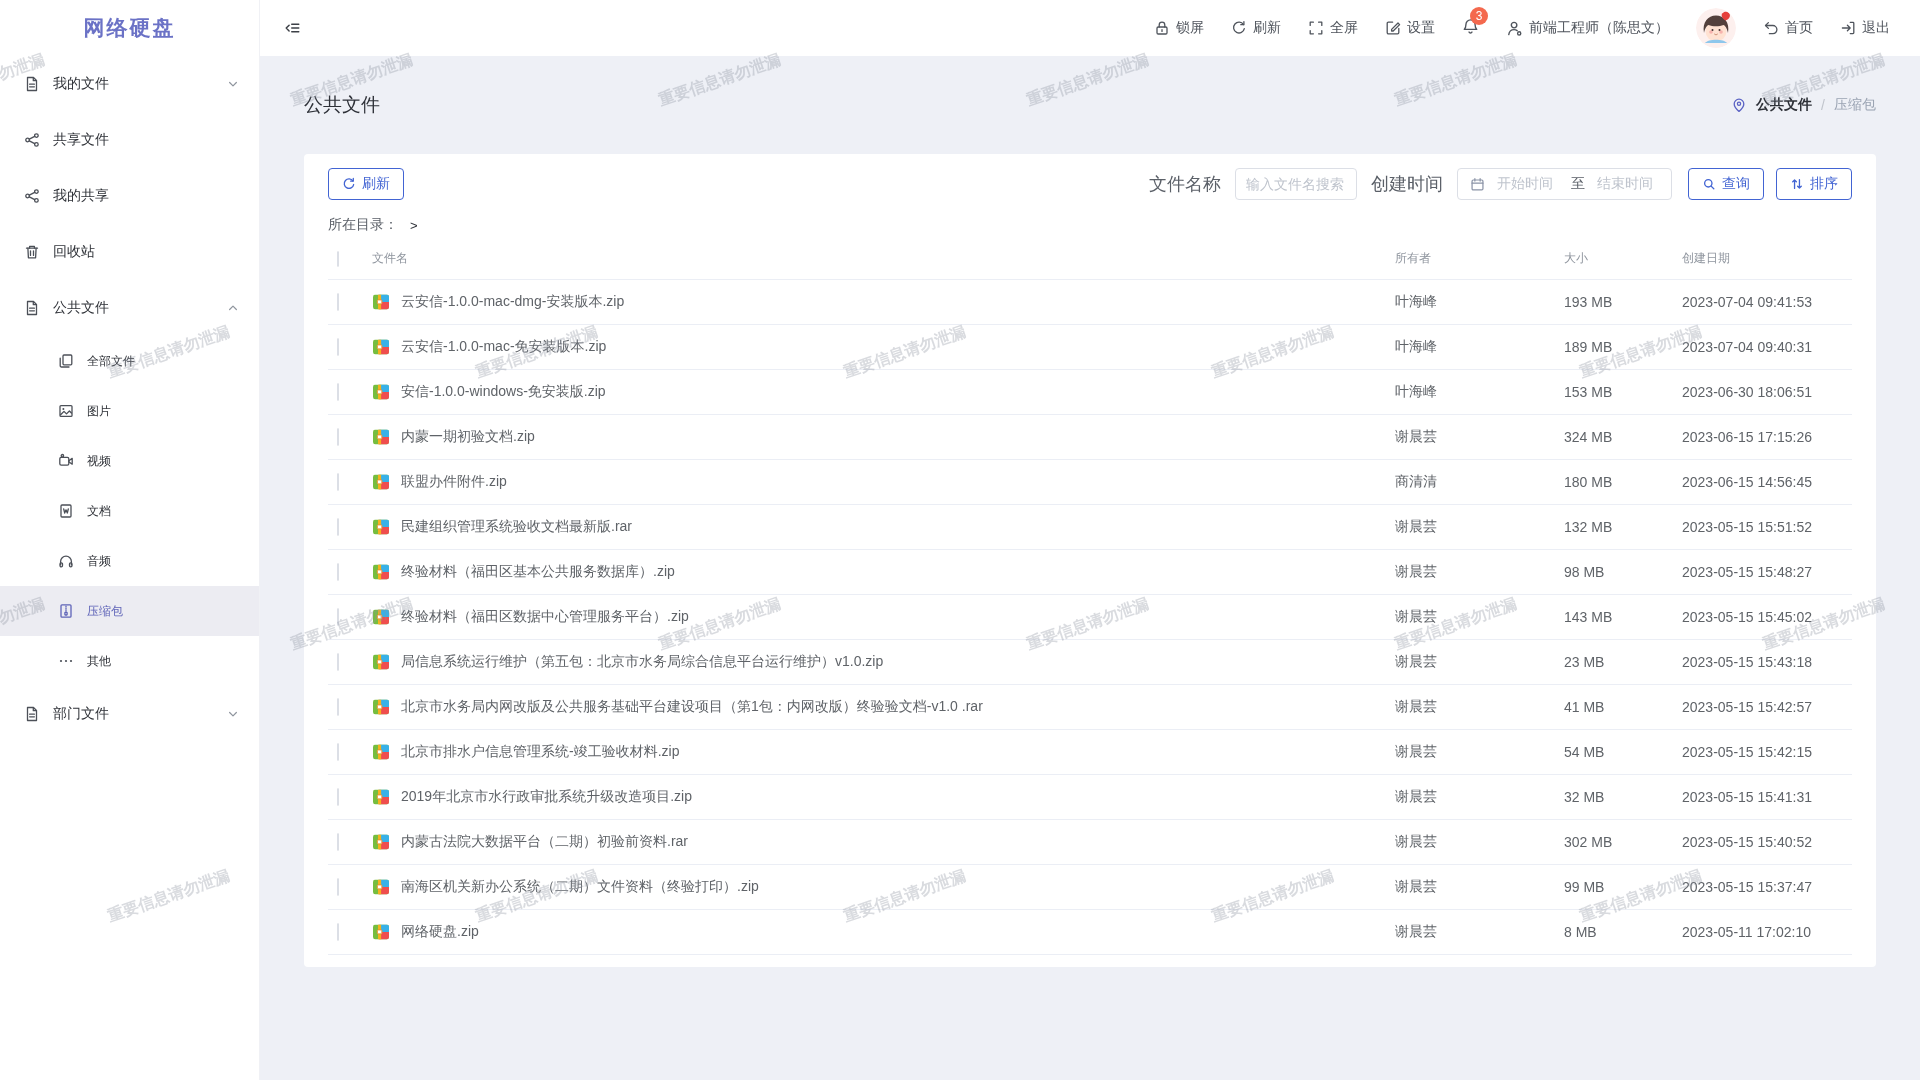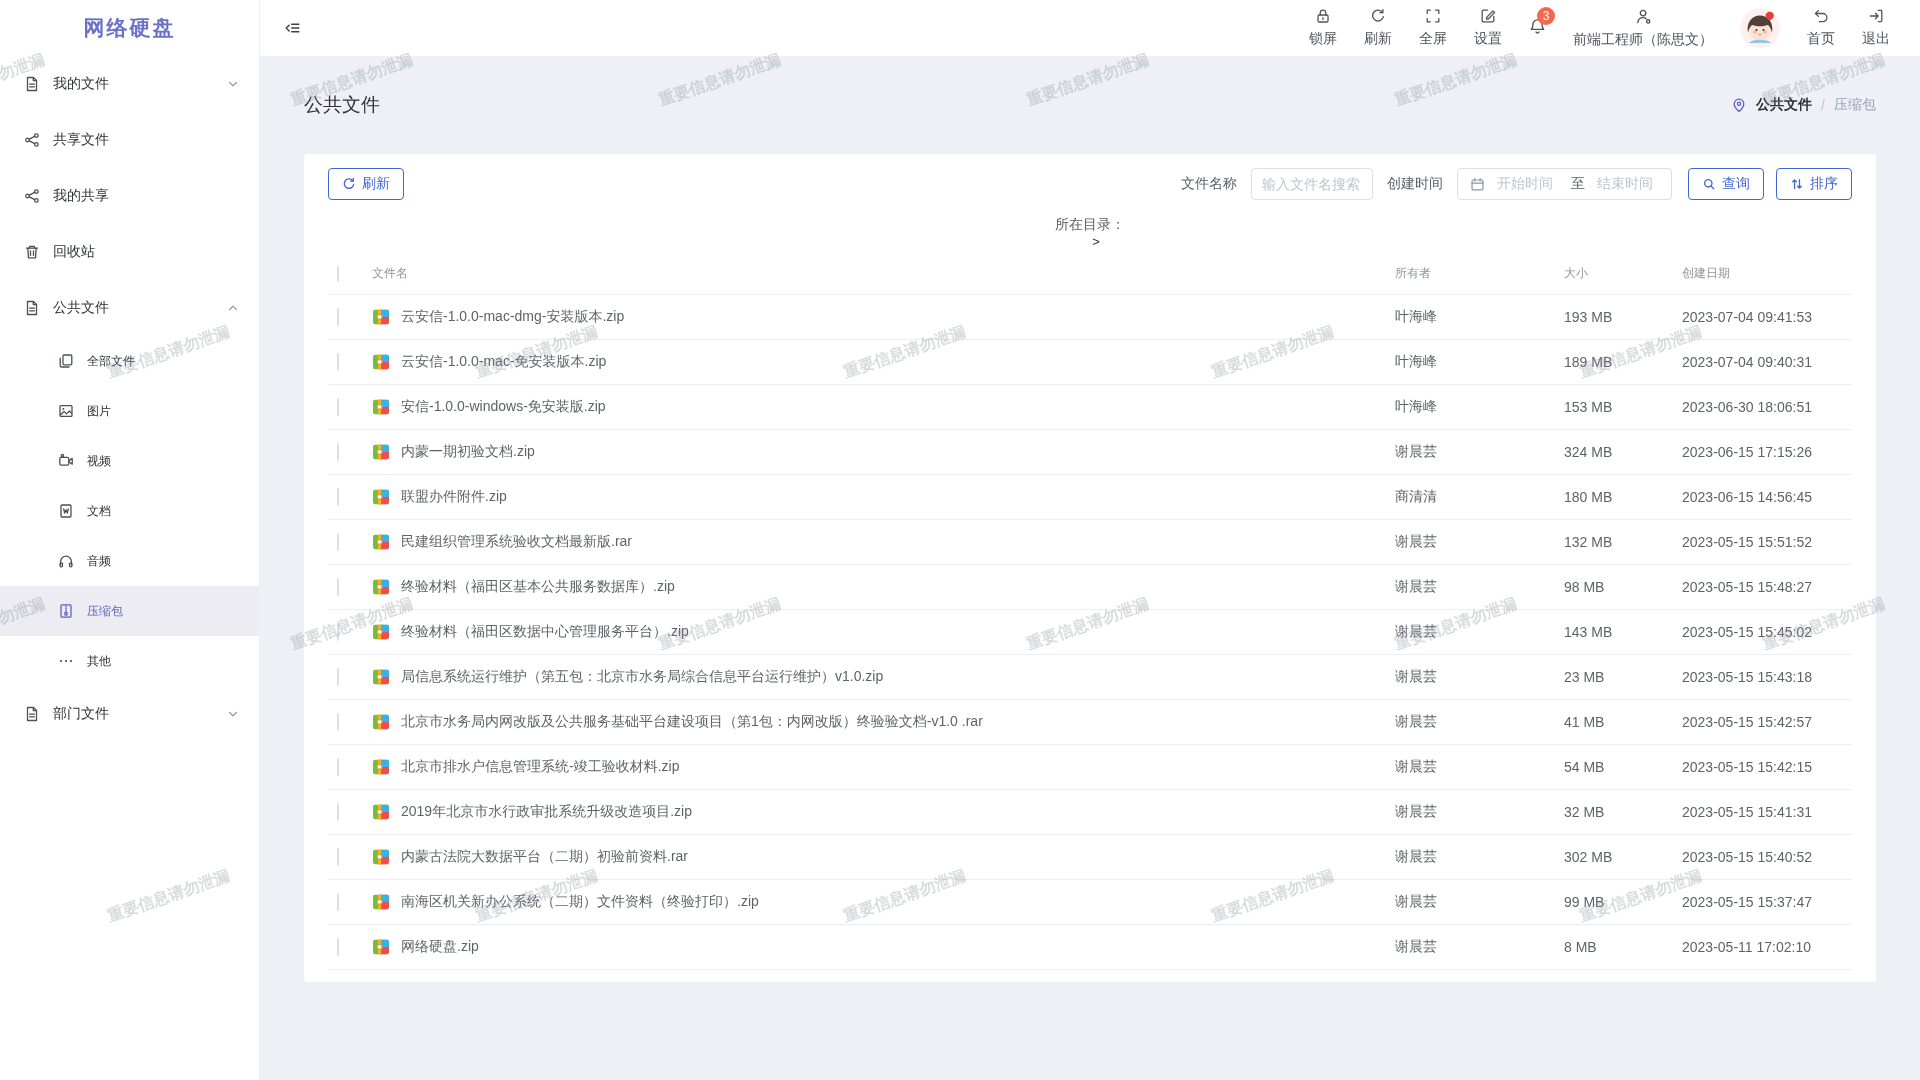--- a/index.html
+++ b/index.html
@@ -20,21 +20,21 @@
   .sub-item .nicon { display:flex; color:#4c5058; }
   .sub-item.active { background:var(--sidebar-active-bg); color:var(--sidebar-active); }
   .sub-item.active .nicon { color:var(--sidebar-active); }
 
   
   .main { flex:1; display:flex; flex-direction:column; min-width:0; }
   .topbar { height:56px; background:#fff; display:flex; align-items:center; padding:0 30px 0 24px; }
   .fold-btn { display:flex; color:#3d4047; cursor:pointer; }
   .topbar-right { margin-left:auto; display:flex; align-items:center; gap:27px;
                   font-size:14px; color:#4f545c; }
-  .tb-item { display:flex; align-items:center; gap:6px; cursor:pointer; white-space:nowrap;flex-direction:column; }
+  .tb-item { display:flex; align-items:center; gap:6px; cursor:pointer; white-space:nowrap; }
   .tb-item .ticon { display:flex; color:#4f545c; }
   .bell-wrap { position:relative; display:flex; }
   .badge { position:absolute; top:-11px; right:-9px; min-width:18px; height:18px; border-radius:9px;
            background:var(--badge); color:#fff; font-size:12px; display:flex; align-items:center;
            justify-content:center; padding:0 4px; }
   .avatar { width:40px; height:40px; border-radius:50%; overflow:hidden; flex-shrink:0; cursor:pointer; }
 
   .content { flex:1; background:var(--content-bg); padding:0 44px; overflow:hidden; }
   .page-head { height:98px; display:flex; align-items:center; justify-content:space-between; }
   .page-title { font-size:19px; color:#2e3138; font-weight:500; }
@@ -45,33 +45,33 @@
   .bc-cur { color:#9aa3b2; }
 
   .card { background:#fff; border-radius:4px; padding:14px 24px 12px; }
 
   
   .toolbar { display:flex; align-items:center; }
   .btn { height:32px; display:inline-flex; align-items:center; gap:6px; padding:0 13px;
          border:1px solid var(--primary); color:var(--primary); background:#fff;
          border-radius:4px; font-size:14px; cursor:pointer; font-family:inherit; }
   .toolbar-right { margin-left:auto; display:flex; align-items:center; gap:14px; }
-  .f-label { font-size:14px; color:#5b6068; white-space:nowrap;font-family:Liberation Mono, monospace; }
+  .f-label { font-size:18px; color:#5b6068; white-space:nowrap;font-family:Liberation Mono, monospace; }
   .text-input { height:32px; width:122px; border:1px solid #dcdfe6; border-radius:4px;
                 padding:12px 10px; font-size:14px; color:#606266; outline:none; font-family:inherit; }
   .text-input::placeholder { color:#bfc4cd; }
   .date-range { height:32px; border:1px solid #dcdfe6; border-radius:4px; display:flex;
                 align-items:center; gap:12px; padding:0 12px; background:#fff; cursor:pointer; }
   .date-range .cicon { display:flex; color:#8a93a6; }
   .dr-ph { font-size:14px; color:#bfc4cd; width:62px; }
   .dr-sep { font-size:14px; color:#5b6068; }
   .btn-group { display:flex; gap:12px; margin-left:2px; }
 
   
-  .dir-row { margin:16px 0 4px; font-size:14px; color:#5b6068; display:flex; align-items:center;flex-direction:column; }
+  .dir-row { margin:16px 0 4px; font-size:14px; color:#5b6068; display:flex; align-items:center; }
   .dir-chev { margin-left:12px; color:#2e3138; font-size:13px; cursor:pointer; }
 
   
   .thead, .trow { display:grid; grid-template-columns:44px 1fr 169px 118px 170px; align-items:center; }
   .thead { height:42px; border-bottom:1px solid #ebeef5; color:#8f959e; font-size:12px; }
   .trow { height:45px; border-bottom:1px solid #ebeef5; font-size:14px; color:#5f6368; }
   .checkbox { width:14px; height:14px; border:1px solid #dcdfe6; border-radius:2px;
               background:#fff; margin-left:9px; cursor:pointer; }
   .fname { display:flex; align-items:center; gap:11px; min-width:0; }
   .fname .aicon { display:flex; flex-shrink:0; }

